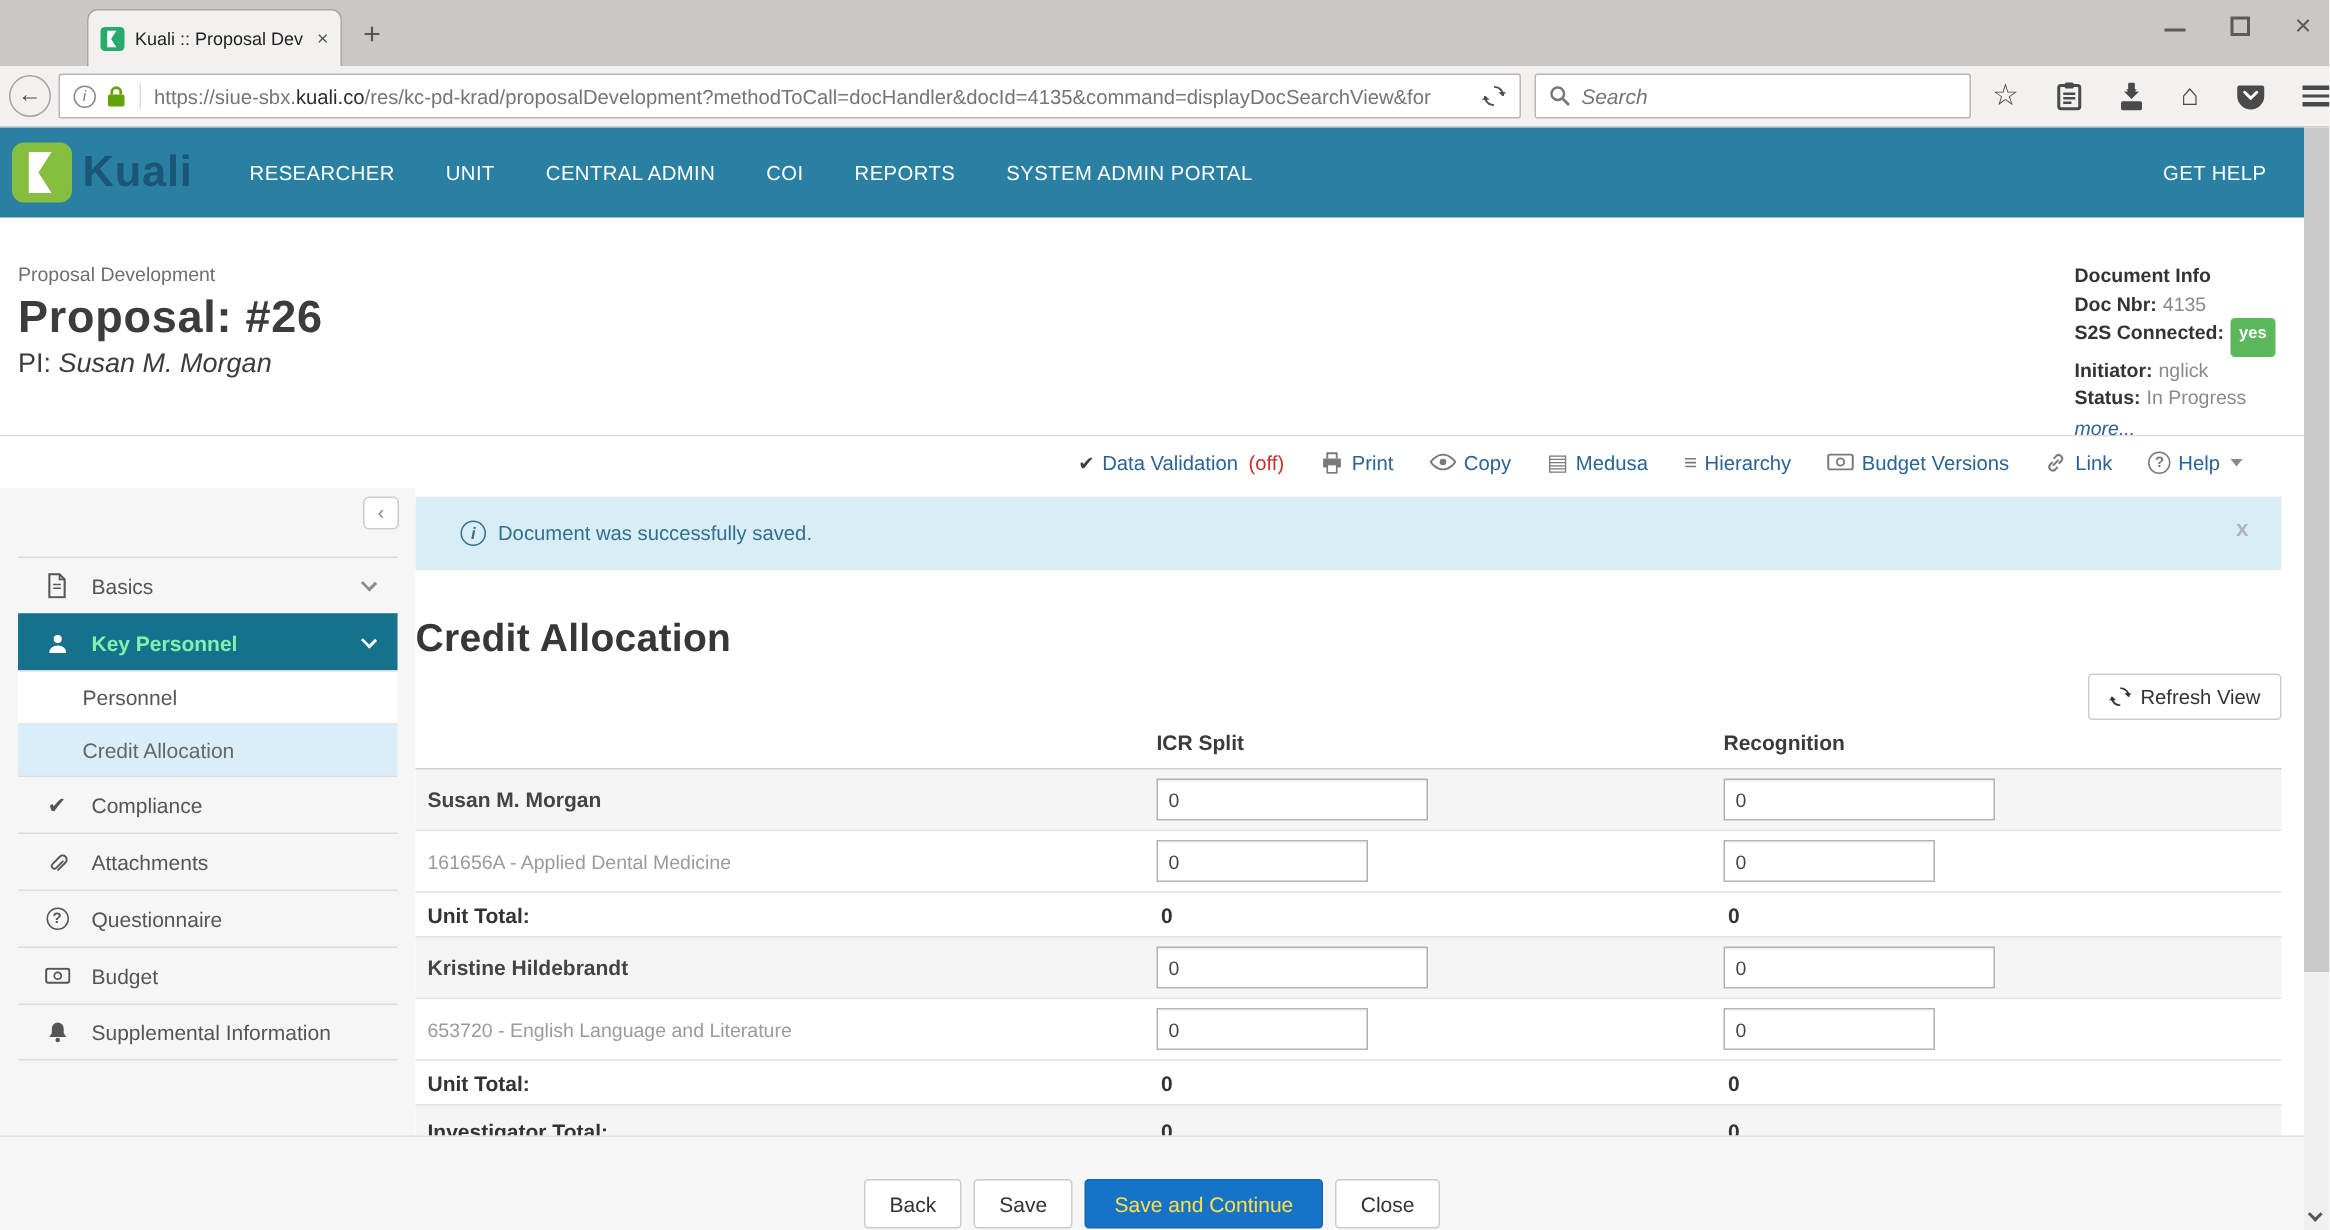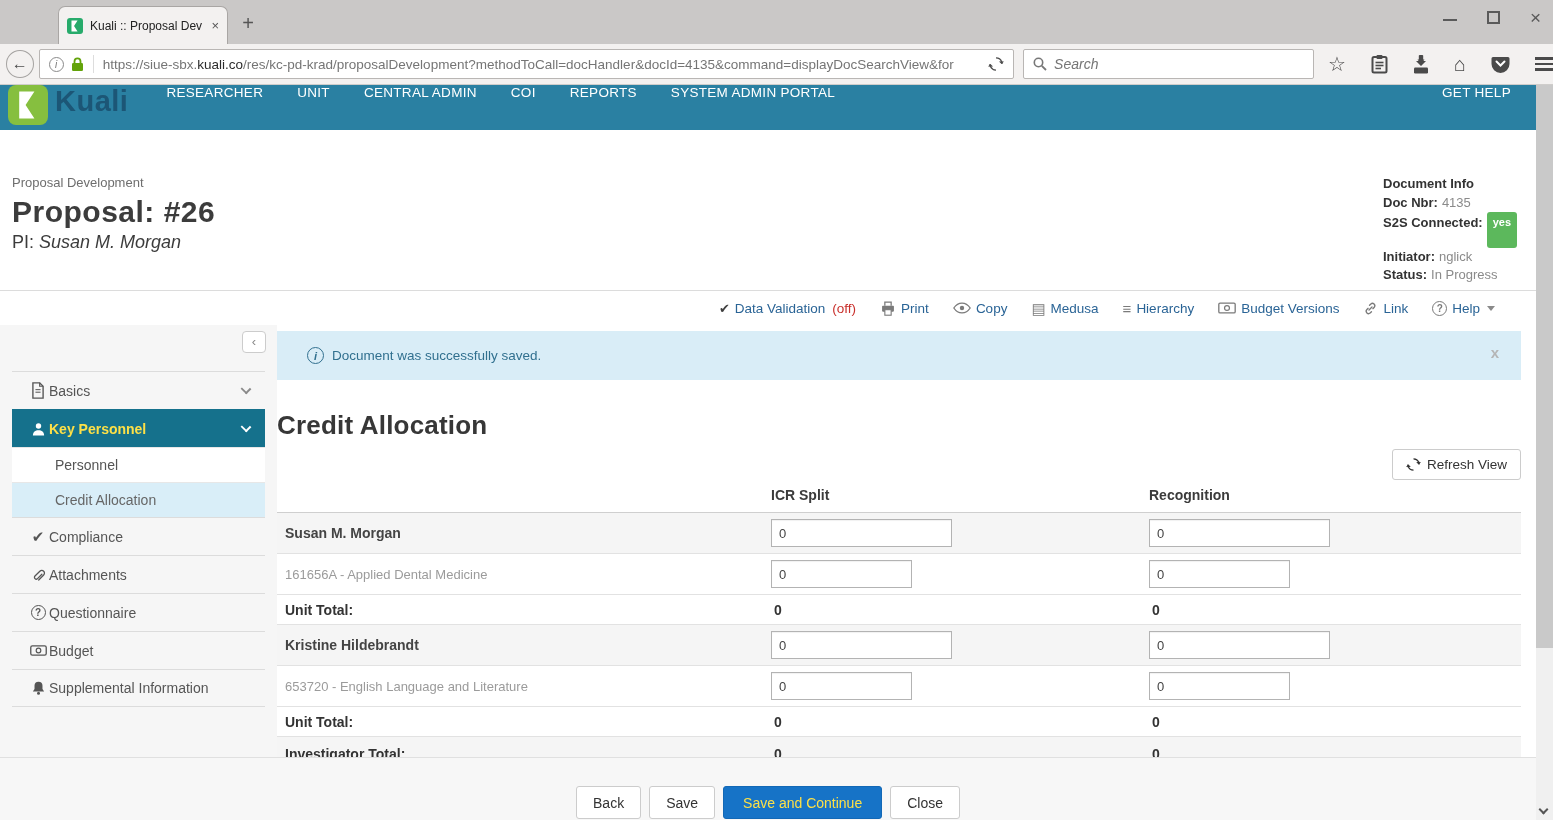--- a/index.html
+++ b/index.html
@@ -42,21 +42,21 @@
                      font-family:"Liberation Sans", sans-serif; background:transparent; }
   .chrome-icons { display:flex; align-items:center; margin-left:14px; gap:25px; }
   .ci { color:#4a4a4a; font-size:20px; line-height:20px; }
   .hamburger { display:flex; flex-direction:column; gap:3px; }
   .hamburger i { width:18px; height:2.5px; background:#4a4a4a; display:block; }
 
   
   .page { position:absolute; top:85px; left:0; width:1536px; height:735px; background:#fff; }
 
   
-  .knav { position:absolute; top:0; left:0; width:100%; height:45px; background:#2a80a2; display:flex; }
+  .knav { position:absolute; top:0; left:0; width:100%; height:60px; background:#2a80a2; display:flex; align-items:center; }
   .klogo { margin-left:8px; width:40px; height:40px; background:#86bf3f; border-radius:8px; position:relative; flex:0 0 40px; }
   .kbrand { margin-left:7px; font-size:29px; font-weight:bold; color:#1c5676; letter-spacing:0.5px; }
   .knav-items { display:flex; gap:34px; margin-left:38px; }
   .knav-item { color:#fff; font-size:13.5px; letter-spacing:0.3px; }
   .gethelp { margin-left:auto; margin-right:25px; color:#fff; font-size:13.5px; letter-spacing:0.3px; }
 
   
   .greenbar { position:absolute; top:48px; left:0; width:100%; height:32px; background:#a9bf33; }
   .gb-group { position:absolute; right:0; top:0; height:32px; display:flex; }
   .gb-item { padding:0 17px; line-height:31px; color:#fff; font-size:15px; border-left:1px solid rgba(255,255,255,0.45); }
@@ -68,21 +68,21 @@
   .docheader { position:absolute; top:80px; left:0; width:100%; height:126px; background:#fff; border-bottom:1px solid #dcdcdc; }
   .dh-left { position:absolute; left:12px; top:10px; }
   .dh-app { font-size:13px; color:#6e6e6e; }
   .dh-title { margin-top:5px; font-size:30px; font-weight:bold; color:#3c3c3c; letter-spacing:0.5px; }
   .dh-pi { margin-top:3px; font-size:18px; color:#3c3c3c; }
   .dh-pi .pi-name { font-style:italic; }
   .docinfo { position:absolute; left:1383px; top:10px; font-size:13px; line-height:18.5px; color:#333; }
   .di-title { font-weight:bold; }
   .di-row b { color:#333; } .di-row span.v { color:#8a8a8a; margin-left:4px; }
   .badge-yes { display:inline-block; background:#5cb85c; color:#fff; font-size:11px; font-weight:bold;
-               padding:1px 6px 16px; border-radius:3px; margin-left:4px; vertical-align:1px; }
+               padding:1px 6px 6px; border-radius:3px; margin-left:4px; vertical-align:1px; }
   .di-more { color:#2a6496; font-style:italic; margin-top:2px; }
 
   
   .toollinks { position:absolute; top:206px; left:0; width:100%; height:34px; background:#fff;
                display:flex; justify-content:flex-end; align-items:center; gap:24px; padding-right:41px; }
   .tl { display:flex; align-items:center; gap:5px; color:#2a6496; font-size:13.5px; }
   .tl .tic { color:#7a7a7a; display:flex; align-items:center; }
   .tl .chk { color:#3f3f3f; font-size:13px; }
   .tl-off { color:#c9302c; margin-left:2px; }
   .q-circ { width:15px; height:15px; border:1.4px solid #7a7a7a; border-radius:50%; color:#7a7a7a; font-size:10px;
@@ -93,24 +93,24 @@
 
   
   .bodyregion { position:absolute; top:240px; left:0; right:0; bottom:0; overflow:hidden; }
   .sidebar { position:absolute; left:0; top:0; bottom:0; width:277px; background:#f6f6f6; }
   .collapse-btn { position:absolute; top:6px; right:11px; width:24px; height:22px; background:#fff; border:1px solid #ccc;
                   border-radius:4px; color:#888; font-size:13px; text-align:center; line-height:20px; }
   .menu { position:absolute; top:46px; left:12px; right:12px; }
   .mi { height:38px; border-top:1px solid #dcdcdc; display:flex; align-items:center; color:#555; font-size:14px; position:relative; }
   .mi:last-child { border-bottom:1px solid #dcdcdc; }
   .mi .ic { width:18px; margin-left:17px; display:flex; justify-content:center; color:#555; }
-  .mi .lbl { margin-left:2px; }
+  .mi .lbl { margin-left:14px; }
   .mi .chev { position:absolute; right:15px; top:15px; width:8px; height:8px; border-right:2px solid #8a8a8a;
               border-bottom:2px solid #8a8a8a; transform:rotate(45deg) scale(1,0.9); margin-top:-2px; }
-  .mi.selected { background:#15718c; color:#fde047; border-top-color:#15718c; }
+  .mi.selected { background:#15718c; color:#86efac; border-top-color:#15718c; }
   .mi.selected .ic { color:#fff; }
   .mi.selected .lbl { font-weight:bold; }
   .mi.selected .chev { border-color:#fff; }
   .mi.sub { height:35px; background:#fff; border-top:1px solid #e7e7e7; }
   .mi.sub .lbl { margin-left:43px; }
   .mi.sub.active { background:#d9eef8; color:#666; }
   .chk-glyph { font-size:15px; color:#555; }
 
   
   .main { position:absolute; left:277px; top:0; right:0; bottom:0; background:#fff; }

